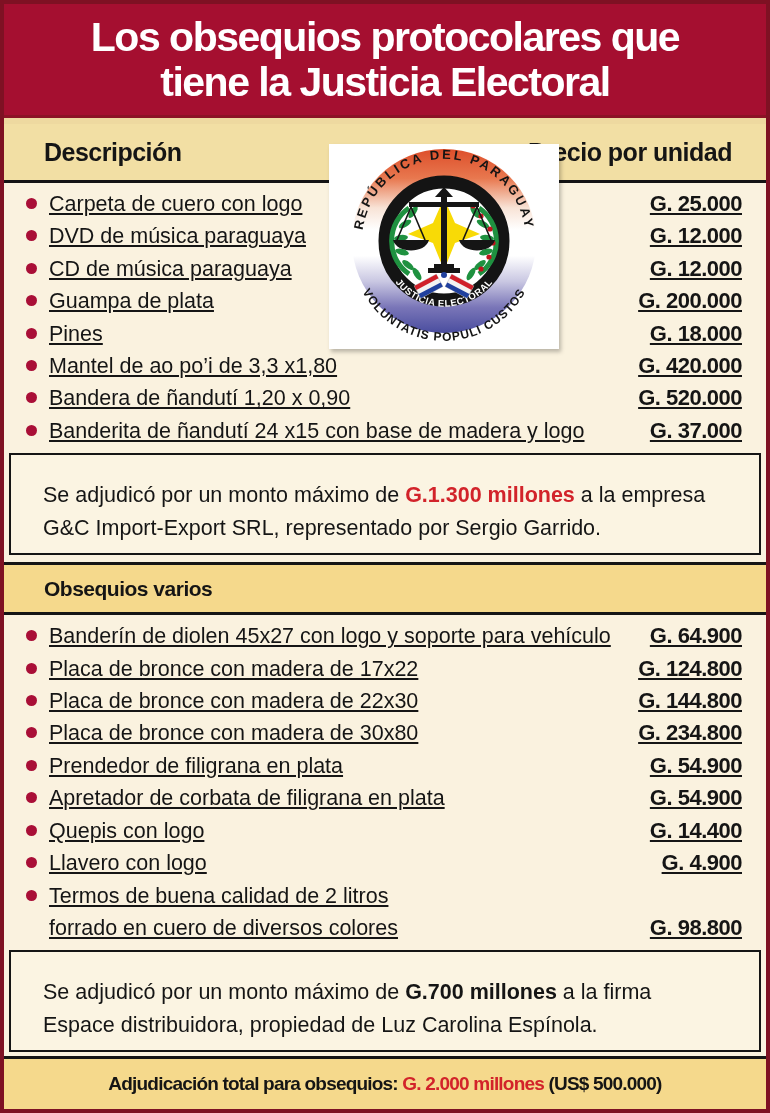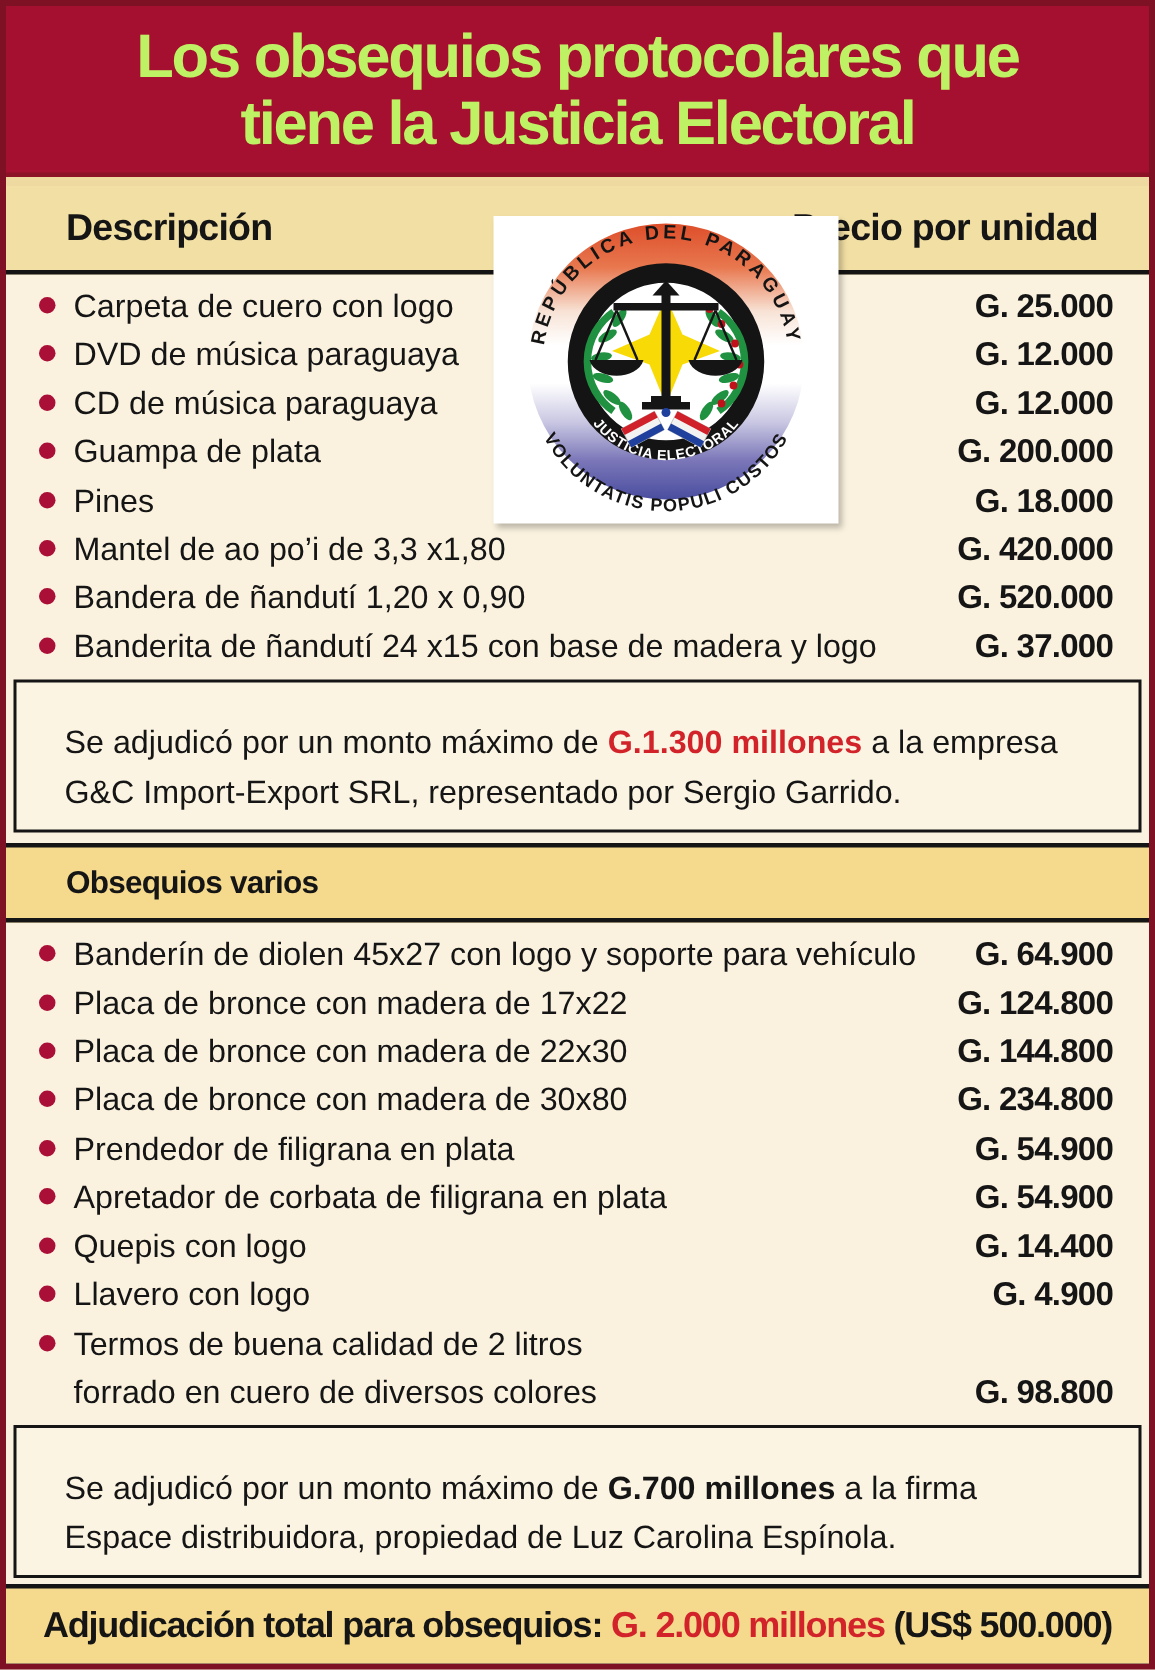--- a/index.html
+++ b/index.html
@@ -7,34 +7,34 @@
     width:770px;height:1113px;box-sizing:border-box;position:relative;overflow:hidden;
     border:4px solid #7e1123;background:#faf2df;
     font-family:"Liberation Sans",sans-serif;color:#151515;
   }
   
   .masthead{
     background:#a50f30;height:111px;display:flex;flex-direction:column;
     justify-content:center;align-items:center;border-bottom:3px solid #8c1226;
   }
   .masthead .title-line{
-    color:#bef264;font-weight:700;font-size:41px;line-height:45px;letter-spacing:-1.5px;
+    color:#ffffff;font-weight:700;font-size:41px;line-height:45px;letter-spacing:-1.5px;
     text-align:center;white-space:nowrap;
   }
   .gold-strip{height:6px;background:#eed9a0;}
   
   .band-head{
     height:56px;background:#f2dfa4;border-bottom:3px solid #141414;
     display:flex;align-items:center;justify-content:space-between;
     padding:0 34px 0 40px;
   }
   .band-head .cell{font-weight:700;font-size:25px;letter-spacing:-0.5px;}
   
   .items{padding:5px 0 0 0;}
-  .row{display:flex;align-items:flex-end;padding:0 24px 0 22px;}
+  .row{display:flex;align-items:flex-end;padding:0 24px 0 22px;text-decoration:underline;}
   .bullet{
     flex:0 0 11px;width:11px;height:11px;border-radius:50%;
     background:#a90f37;margin:10px 12px 0 0;align-self:flex-start;
   }
   .lbl{flex:1;}
   .lbl .line1,.lbl .line2{font-size:21.5px;line-height:32.4px;}
   .price{
     font-weight:700;font-size:22px;line-height:32.4px;letter-spacing:-0.5px;
     margin-left:12px;white-space:nowrap;
   }
@@ -48,21 +48,21 @@
   
   .band-gold{
     background:#f5d98c;border-top:3px solid #151515;border-bottom:3px solid #151515;
     height:47px;display:flex;align-items:center;margin-top:7px;
   }
   .band-gold .band-title{font-weight:700;font-size:21px;letter-spacing:-0.5px;padding-left:40px;}
   .footer-band{
     background:#f5d98c;border-top:3px solid #151515;border-bottom:3px solid #151515;
     height:50px;display:flex;align-items:center;justify-content:center;margin-top:4px;
   }
-  .footer-band .footer-text{font-weight:700;font-size:24px;letter-spacing:-0.8px;white-space:nowrap;}
+  .footer-band .footer-text{font-weight:700;font-size:19px;letter-spacing:-0.8px;white-space:nowrap;}
   
   .logo-box{
     position:absolute;left:325px;top:140px;width:230px;height:205px;background:#fff;
     box-shadow:2px 3px 4px rgba(0,0,0,0.25);
   }
 </style>
 </head>
 <body>
 
 <header class="masthead">

